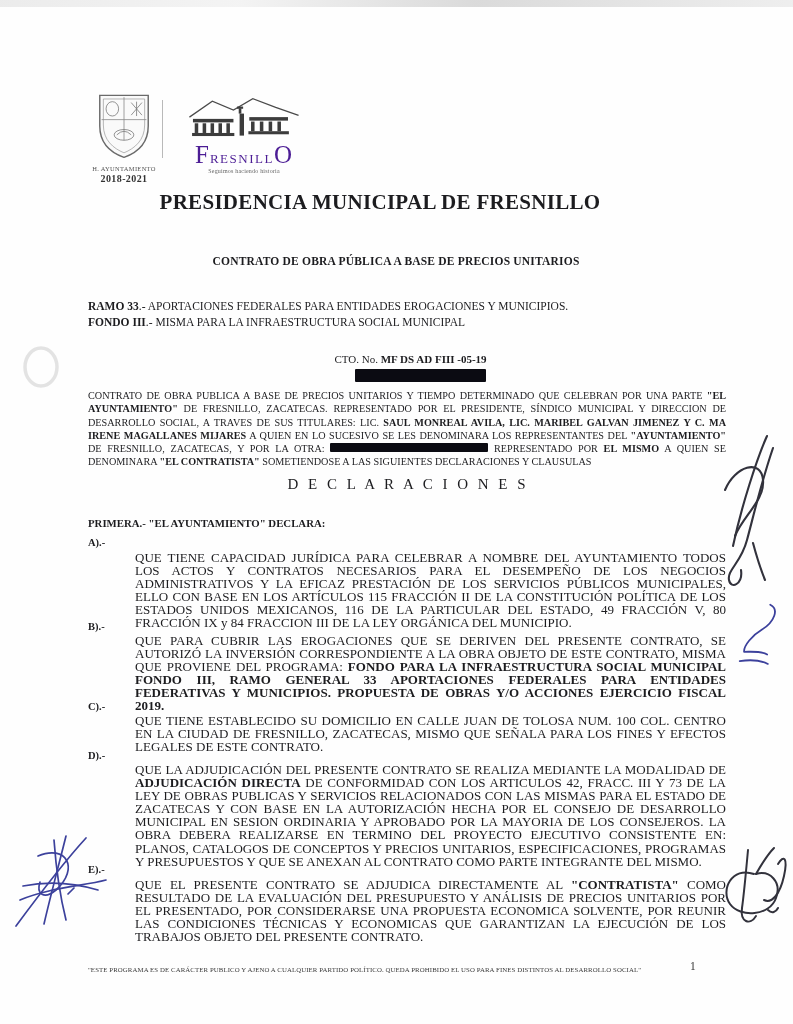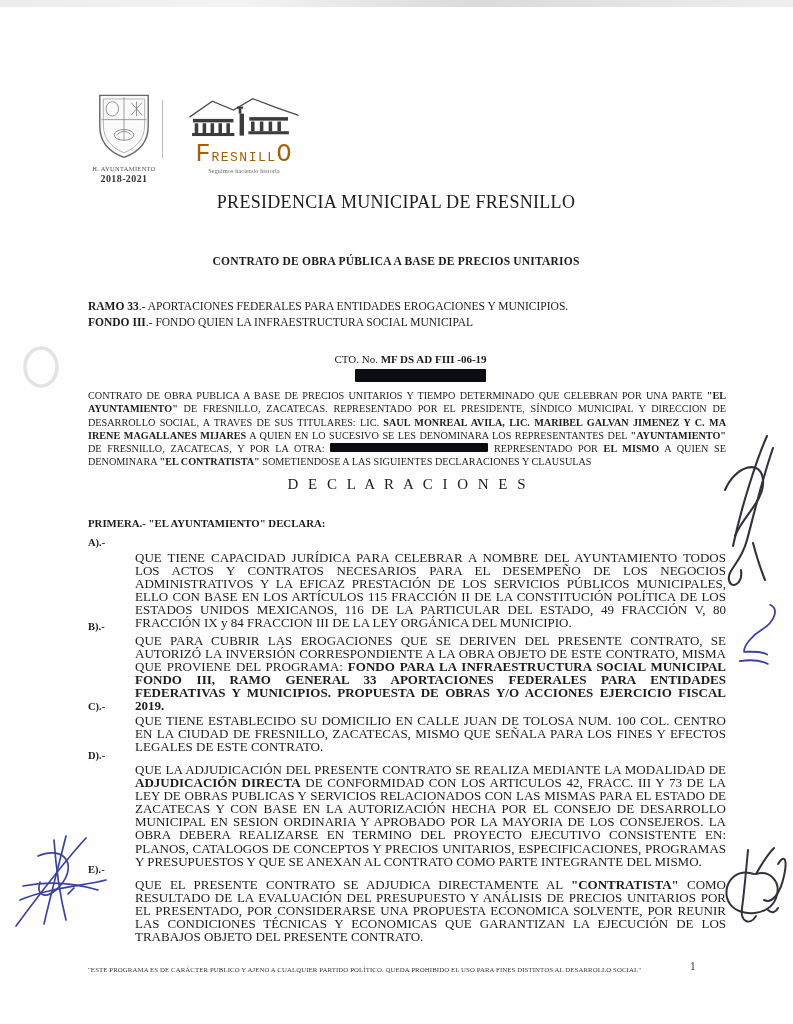--- a/index.html
+++ b/index.html
@@ -17,26 +17,26 @@
     left:0;top:0;width:793px;height:7px;
     background:linear-gradient(90deg,rgba(120,120,120,.25) 0%,rgba(200,200,200,.35) 30%,rgba(110,110,110,.45) 60%,rgba(160,160,160,.3) 100%);
     opacity:.55;
   }
   
   .shield-block{left:92px;top:90px;width:64px;}
   .shield-caption{font-size:6.5px;text-align:center;color:#555;line-height:1.2;margin-top:1px;letter-spacing:.3px;}
   .shield-caption .yr{font-size:10px;font-weight:bold;color:#333;letter-spacing:.4px;}
   .logo-divider{left:162px;top:100px;width:1px;height:58px;background:#b9b9b9;}
   .fres-block{left:174px;top:96px;width:140px;text-align:center;}
-  .fres-word{font-size:19px;color:#a16207;letter-spacing:1px;line-height:1;margin-top:-2px;font-family:Liberation Mono, monospace;}
+  .fres-word{font-size:19px;color:#4c1d95;letter-spacing:1px;line-height:1;margin-top:-2px;}
   .fres-word .cap{font-size:25px;}
   .fres-word .mid{font-variant:small-caps;letter-spacing:1.5px;}
   .fres-tag{font-size:6px;color:#666;margin-top:1px;letter-spacing:.2px;}
   
-  .title{left:76px;top:192px;width:640px;font-size:18px;font-weight:normal;line-height:21px;letter-spacing:.3px;}
+  .title{left:60px;top:192px;width:640px;font-size:21px;font-weight:bold;line-height:21px;letter-spacing:.3px;}
   .subtitle{left:76px;top:255px;width:640px;font-size:11.5px;font-weight:bold;letter-spacing:.2px;}
   .ramo{left:88px;top:298px;width:645px;font-size:11.5px;line-height:16px;}
   .cto{left:88px;top:353px;width:645px;font-size:11px;}
   .redact-bar{left:355px;top:369px;width:131px;height:13px;background:#0b0b12;border-radius:1px;}
   .redact-inline{display:inline-block;width:158px;height:9px;background:#0b0b12;border-radius:1px;vertical-align:baseline;}
   
   .intro{left:88px;top:389px;width:638px;font-size:10.2px;line-height:13.3px;}
   .decl-head{left:88px;top:476px;width:640px;font-size:15px;font-weight:normal;letter-spacing:3px;}
   .primera{left:88px;top:517px;width:640px;font-size:10.8px;font-weight:bold;}
   .lbl{left:88px;width:40px;font-size:10.5px;font-weight:bold;}
@@ -105,25 +105,25 @@
     <div class="fres-tag">Seguimos haciendo historia</div>
   </div>
 
   <div class="abs title center">
     <div>PRESIDENCIA MUNICIPAL DE FRESNILLO</div>
   </div>
   <div class="abs subtitle center">CONTRATO DE OBRA PÚBLICA A BASE DE PRECIOS UNITARIOS</div>
 
   <div class="abs ramo">
     <div><span class="b">RAMO 33</span><span>.- APORTACIONES FEDERALES PARA ENTIDADES EROGACIONES Y MUNICIPIOS.</span></div>
-    <div><span class="b">FONDO III</span><span>.- FONDO QUIEN LA INFRAESTRUCTURA SOCIAL MUNICIPAL</span></div>
+    <div><span class="b">FONDO III</span><span>.- MISMA PARA LA INFRAESTRUCTURA SOCIAL MUNICIPAL</span></div>
   </div>
 
   <div class="abs cto center">
-    <span>CTO. No. </span><span class="b">MF DS AD FIII -06-19</span>
+    <span>CTO. No. </span><span class="b">MF DS AD FIII -05-19</span>
   </div>
   <div class="abs redact-bar"></div>
 
   <div class="abs intro just"><span>CONTRATO DE OBRA PUBLICA A BASE DE PRECIOS UNITARIOS Y TIEMPO DETERMINADO QUE CELEBRAN POR UNA PARTE </span><span class="b">"EL AYUNTAMIENTO"</span><span> DE FRESNILLO, ZACATECAS. REPRESENTADO POR EL PRESIDENTE, SÍNDICO MUNICIPAL Y DIRECCION DE DESARROLLO SOCIAL, A TRAVES DE SUS TITULARES: LIC. </span><span class="b">SAUL MONREAL AVILA, LIC. MARIBEL GALVAN JIMENEZ Y C. MA IRENE MAGALLANES MIJARES</span><span> A QUIEN EN LO SUCESIVO SE LES DENOMINARA LOS REPRESENTANTES DEL </span><span class="b">"AYUNTAMIENTO"</span><span> DE FRESNILLO, ZACATECAS, Y POR LA OTRA: </span><span class="redact-inline"></span><span> REPRESENTADO POR </span><span class="b">EL MISMO</span><span> A QUIEN SE DENOMINARA </span><span class="b">"EL CONTRATISTA"</span><span> SOMETIENDOSE A LAS SIGUIENTES DECLARACIONES Y CLAUSULAS</span></div>
 
   <div class="abs decl-head center">D E C L A R A C I O N E S</div>
   <div class="abs primera">PRIMERA.- "EL AYUNTAMIENTO" DECLARA:</div>
 
   <div class="abs lbl lbl-a">A).-</div>
   <div class="abs para para-a just"><span>QUE TIENE CAPACIDAD JURÍDICA PARA CELEBRAR A NOMBRE DEL AYUNTAMIENTO TODOS LOS ACTOS Y CONTRATOS NECESARIOS PARA EL DESEMPEÑO DE LOS NEGOCIOS ADMINISTRATIVOS Y LA EFICAZ PRESTACIÓN DE LOS SERVICIOS PÚBLICOS MUNICIPALES, ELLO CON BASE EN LOS ARTÍCULOS 115 FRACCIÓN II DE LA CONSTITUCIÓN POLÍTICA DE LOS ESTADOS UNIDOS MEXICANOS, 116 DE LA PARTICULAR DEL ESTADO, 49 FRACCIÓN V, 80 FRACCIÓN IX y 84 FRACCION III DE LA LEY ORGÁNICA DEL MUNICIPIO.</span></div>

